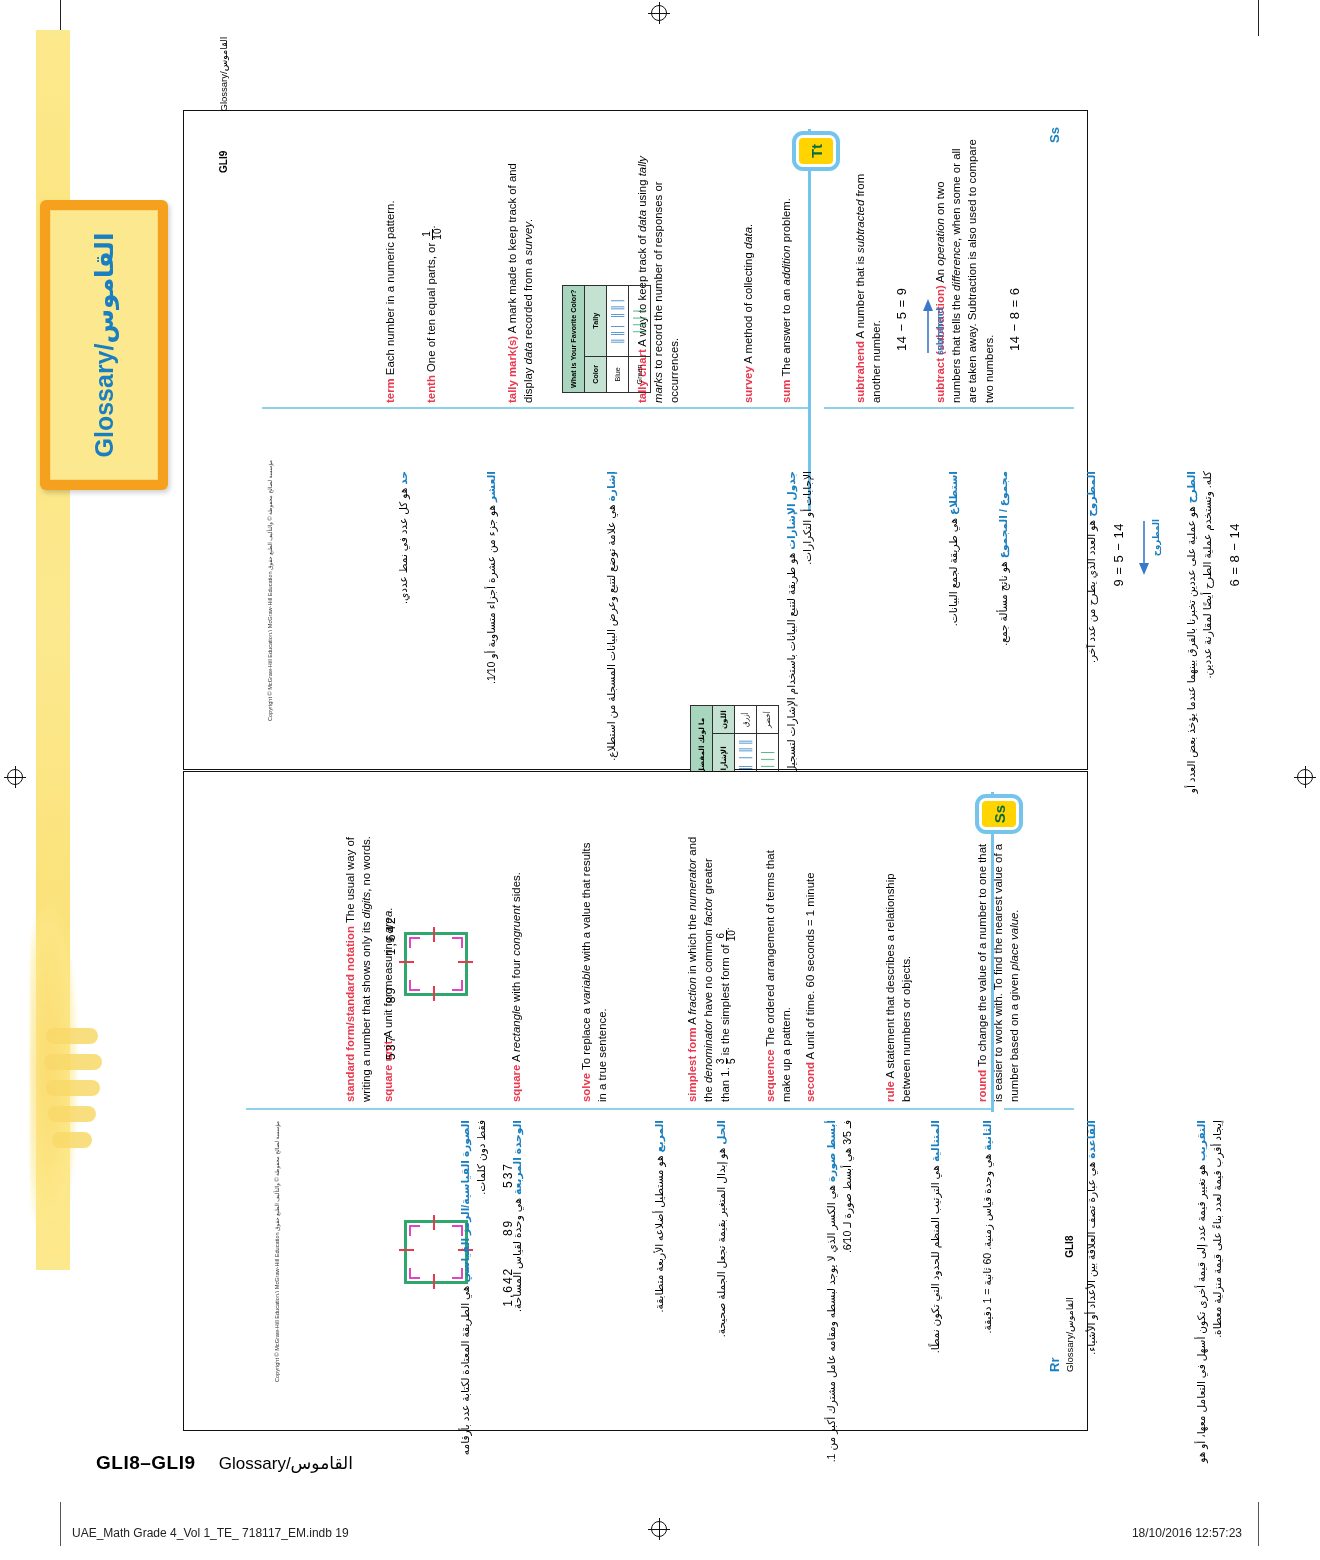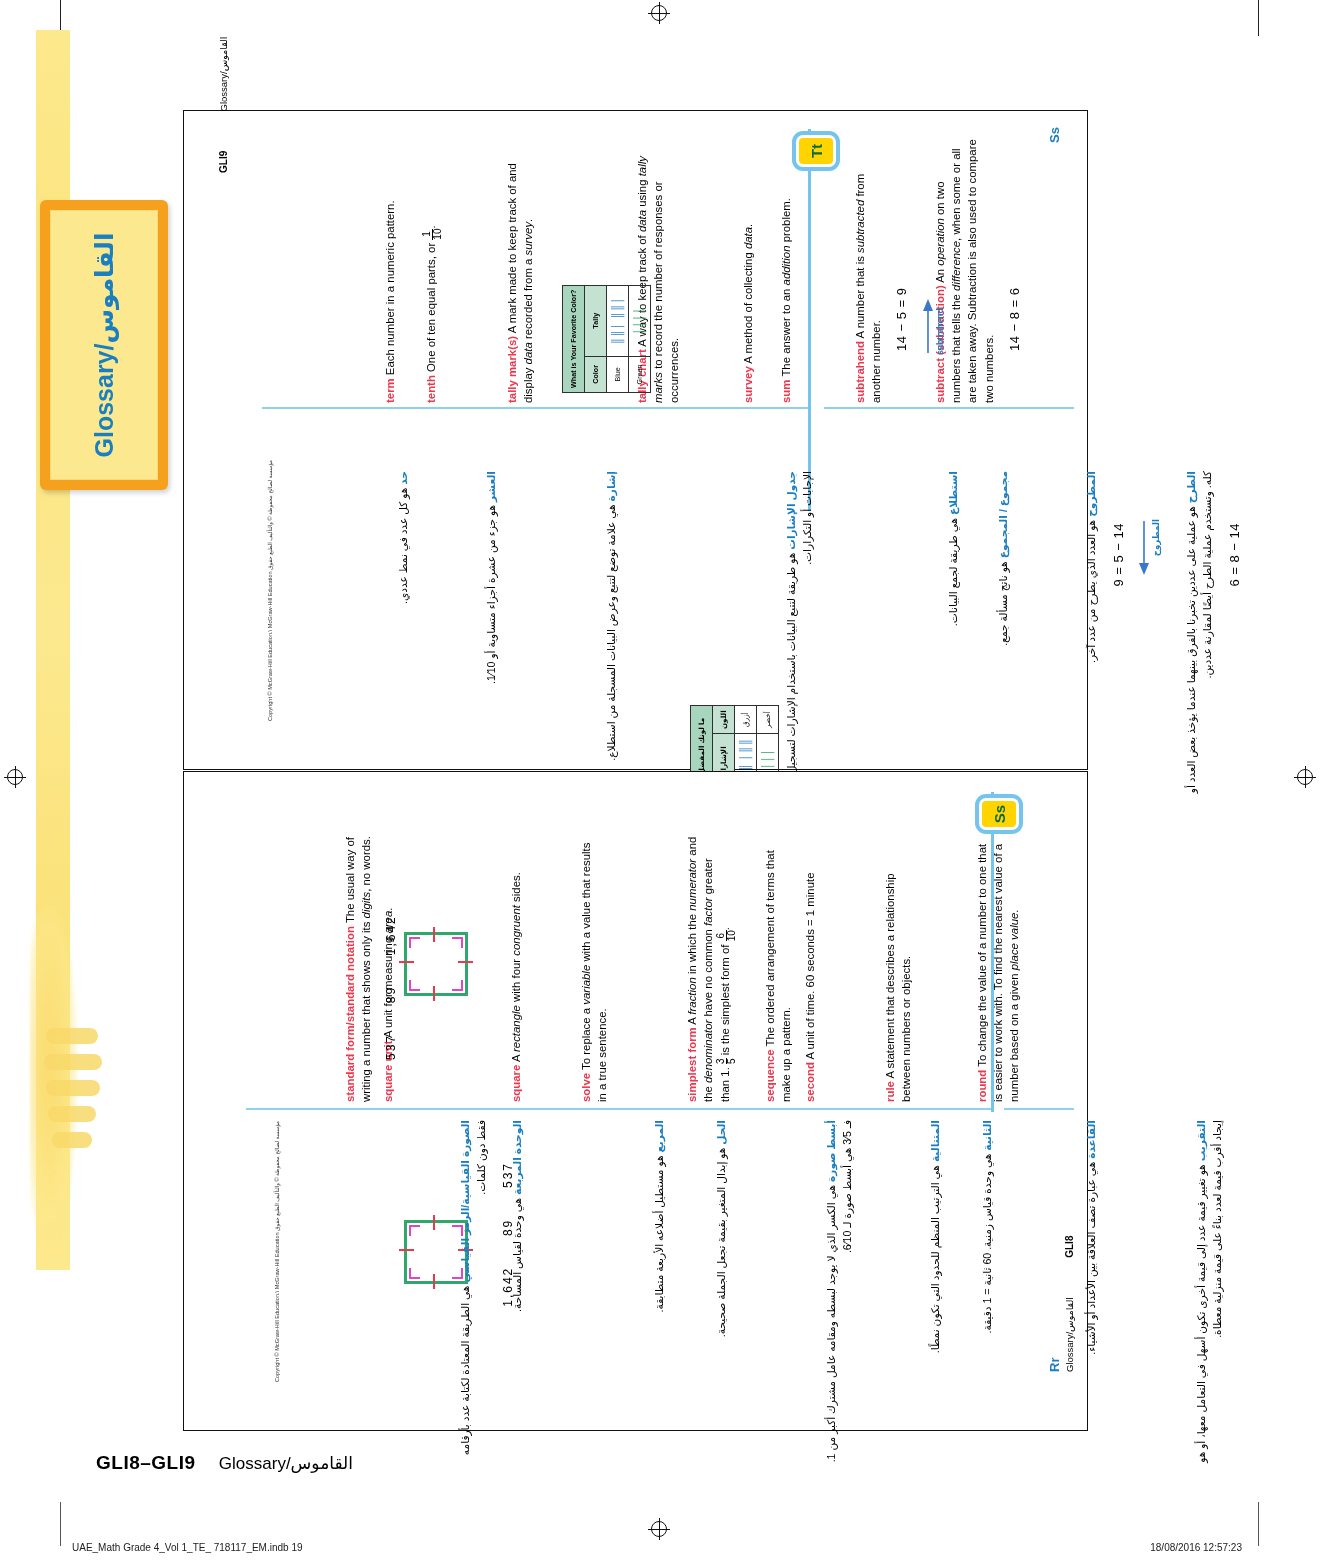--- a/index.html
+++ b/index.html
@@ -83,21 +83,21 @@
   .copy{position:absolute;transform-origin:0 0;transform:rotate(-90deg);
      font-size:5.6px;color:#333;white-space:nowrap;}
   .folio{position:absolute;transform-origin:0 0;transform:rotate(-90deg);
      font-size:9.5px;white-space:nowrap;}
   .folio b{font-weight:bold;font-size:10px;}
 
   
   .pagelabel{position:absolute;left:96px;top:1452px;font-size:19px;}
   .pagelabel b{font-weight:bold;letter-spacing:.5px;}
   .pagelabel span{margin-left:18px;font-size:17px;}
-  .runfoot{position:absolute;bottom:7px;font-size:10px;color:#222;white-space:nowrap;margin-top:48px;}
+  .runfoot{position:absolute;bottom:20px;font-size:12px;color:#222;white-space:nowrap;margin-top:48px;}
   .runfoot.left{left:72px;}
   .runfoot.right{right:78px;}
   .ftick{position:absolute;width:1px;height:44px;background:#555;bottom:14px;}
 </style>
 </head>
 <body>
 
 <div class="regmark" style="left:648px;top:2px;">
     <span class="ring"></span>
   </div>
@@ -439,16 +439,16 @@
 </div>
 
 <div class="pagelabel">
   <b>GLI8–GLI9</b>
   <span>Glossary/القاموس</span>
 </div>
 
 <div class="ftick" style="left:60px;"></div>
 <div class="ftick" style="left:1258px;"></div>
 <div class="runfoot left">UAE_Math Grade 4_Vol 1_TE_ 718117_EM.indb   19</div>
-<div class="runfoot right">18/08/2016   12:57:23</div>
+<div class="runfoot right">18/10/2016   12:57:23</div>
 <div class="regmark" style="left:648px;top:1518px;">
     <span class="ring"></span>
   </div>
 
 </body></html>

